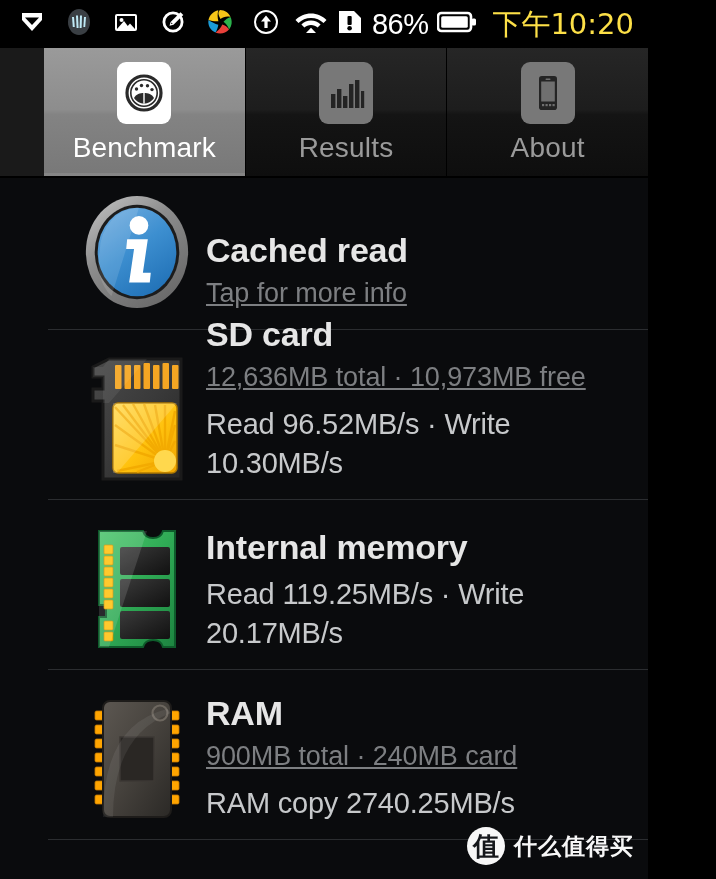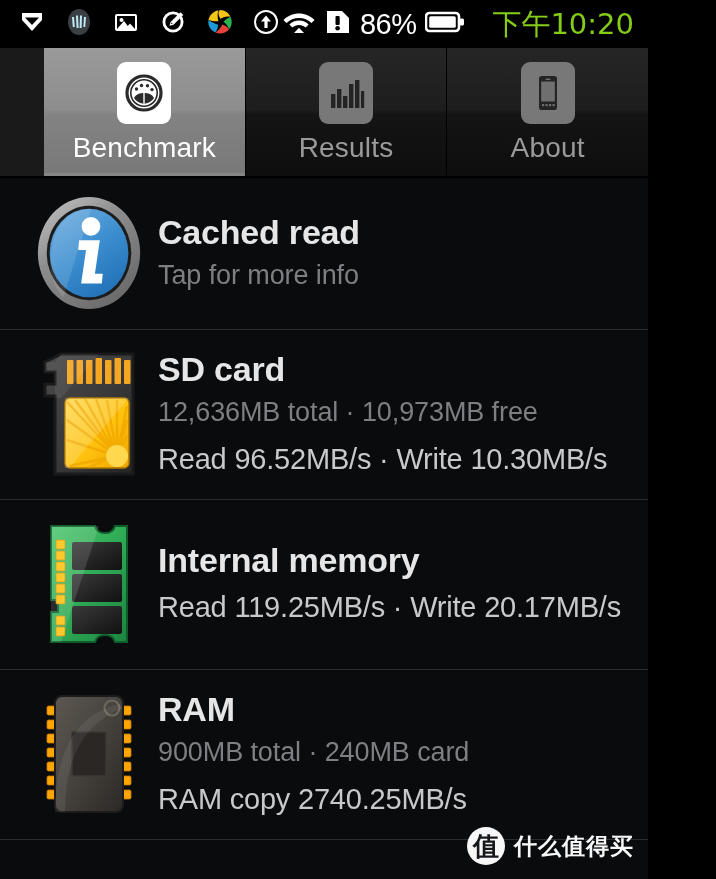--- a/index.html
+++ b/index.html
@@ -44,26 +44,26 @@
   .sicon { display: block; }
   .battery-pct {
     color: #ffffff;
     font-size: 29px;
     font-weight: 400;
     letter-spacing: -0.5px;
     line-height: 1;
     font-family: "Liberation Sans", sans-serif;
   }
   .clock {
-    color: #84cc16;
+    color: #fde047;
     font-size: 29px;
     font-weight: 400;
     line-height: 1;
     letter-spacing: 0px;
-    margin-left: 18px;
+    margin-left: 6px;
     font-family: "DejaVu Sans", sans-serif;
   }
 
   
   .tabbar {
     display: flex;
     height: 128px;
     background: #1a1a1a;
     border-bottom: 2px solid #000;
     padding-left: 44px;
@@ -103,25 +103,26 @@
     line-height: 1;
   }
   .tab.active .tab-label { color: #ffffff; }
 
   
   .list {
     background: #0a0b0d;
   }
   .row {
     display: flex;
-    align-items: center;
-    padding: 0 16px 1px 30px;
+    align-items: flex-end;
+    padding: 0 16px 16px 30px;
     box-sizing: border-box;
     border-bottom: 1px solid #2b2d30;
     position: relative;
+    margin-left: 48px;
   }
   .row-icon {
     width: 118px;
     flex: 0 0 118px;
     display: flex;
     align-items: center;
     justify-content: center;
   }
   .row-text {
     flex: 1;
@@ -134,20 +135,21 @@
     color: #e6e6e6;
     line-height: 1.18;
     letter-spacing: -0.2px;
   }
   .row-sub {
     font-size: 27px;
     color: #7d7f82;
     line-height: 1.4;
     margin-top: 5px;
     letter-spacing: -0.1px;
+    text-decoration: underline;
   }
   .row-stat {
     font-size: 29px;
     color: #c7c9cb;
     line-height: 1.35;
     margin-top: 8px;
     letter-spacing: -0.2px;
   }
   .row-cached { height: 152px; }
   .row-storage { height: 170px; }

